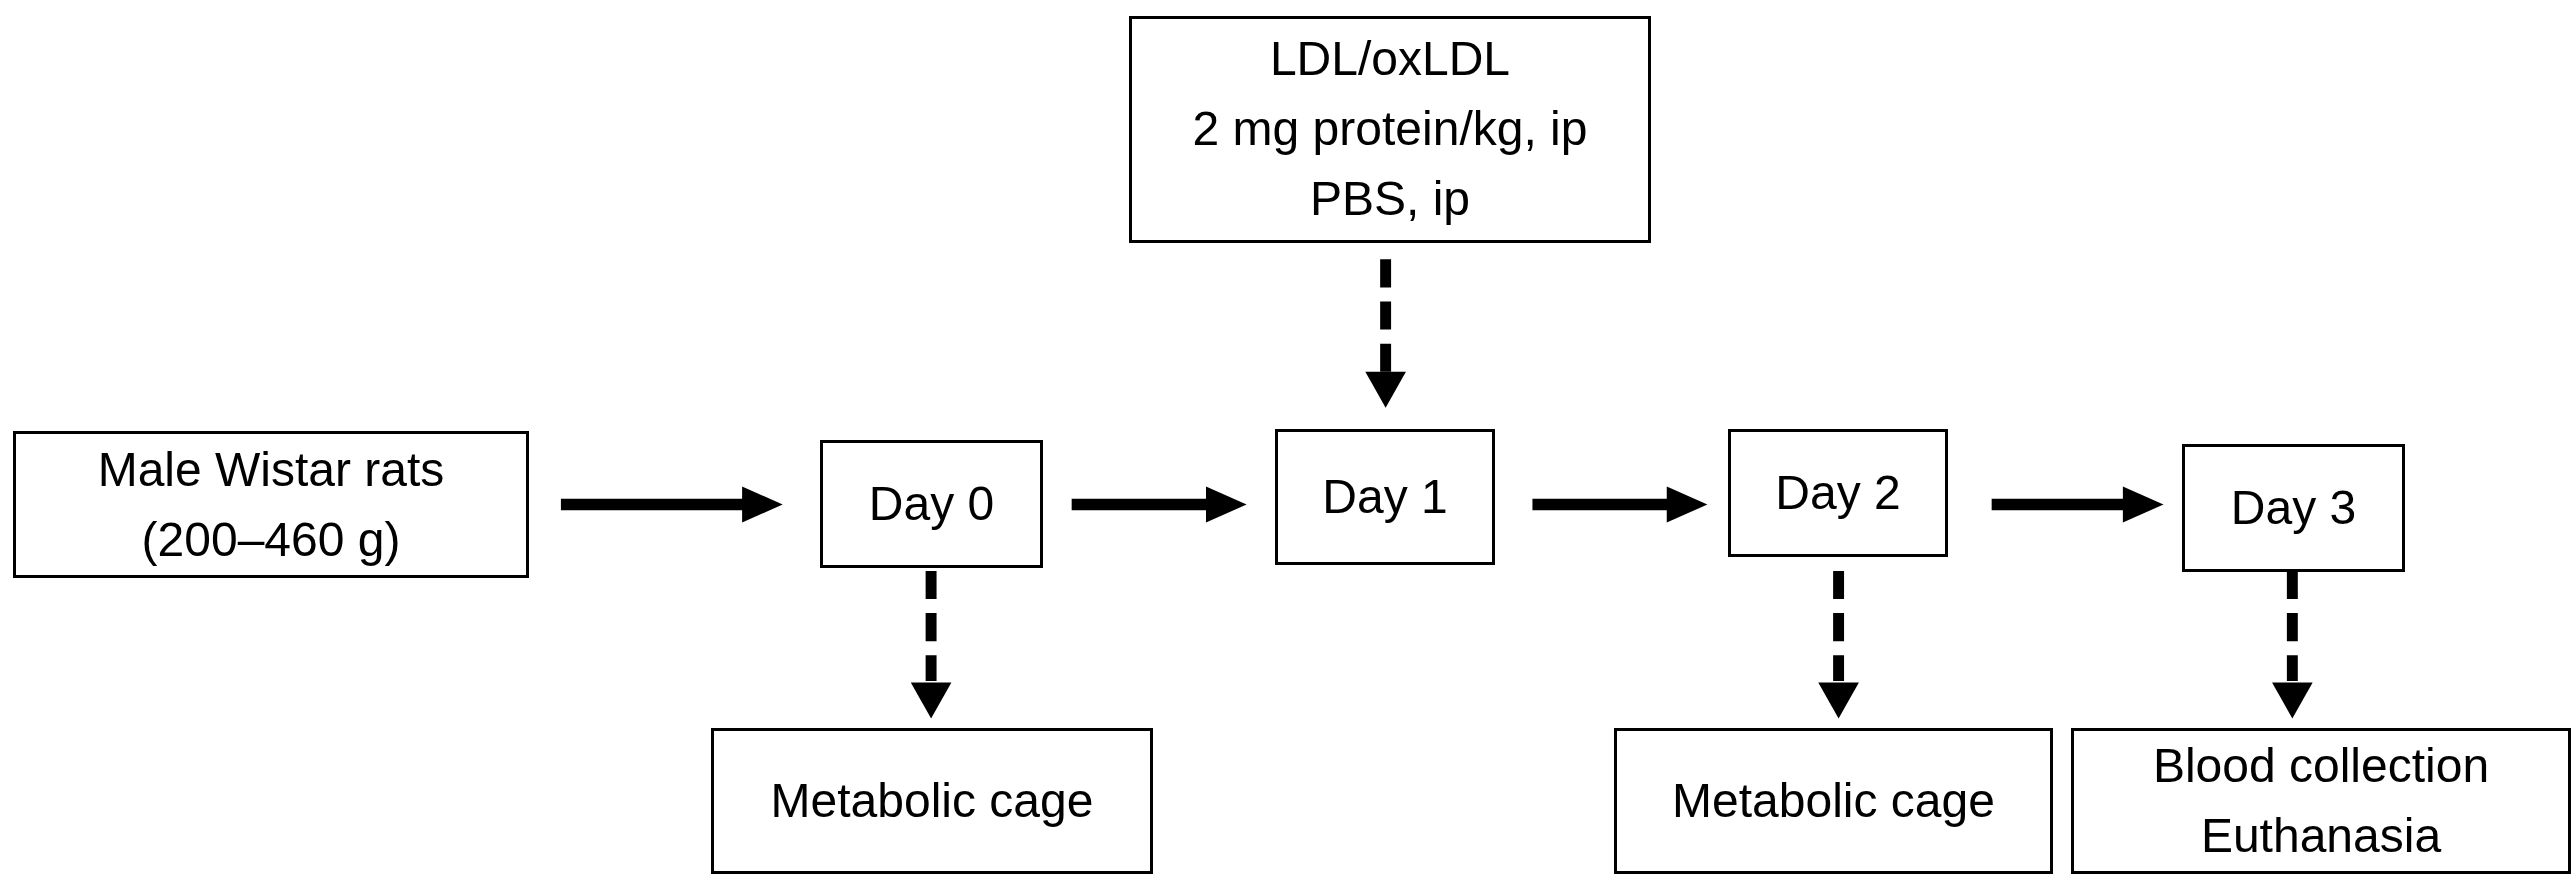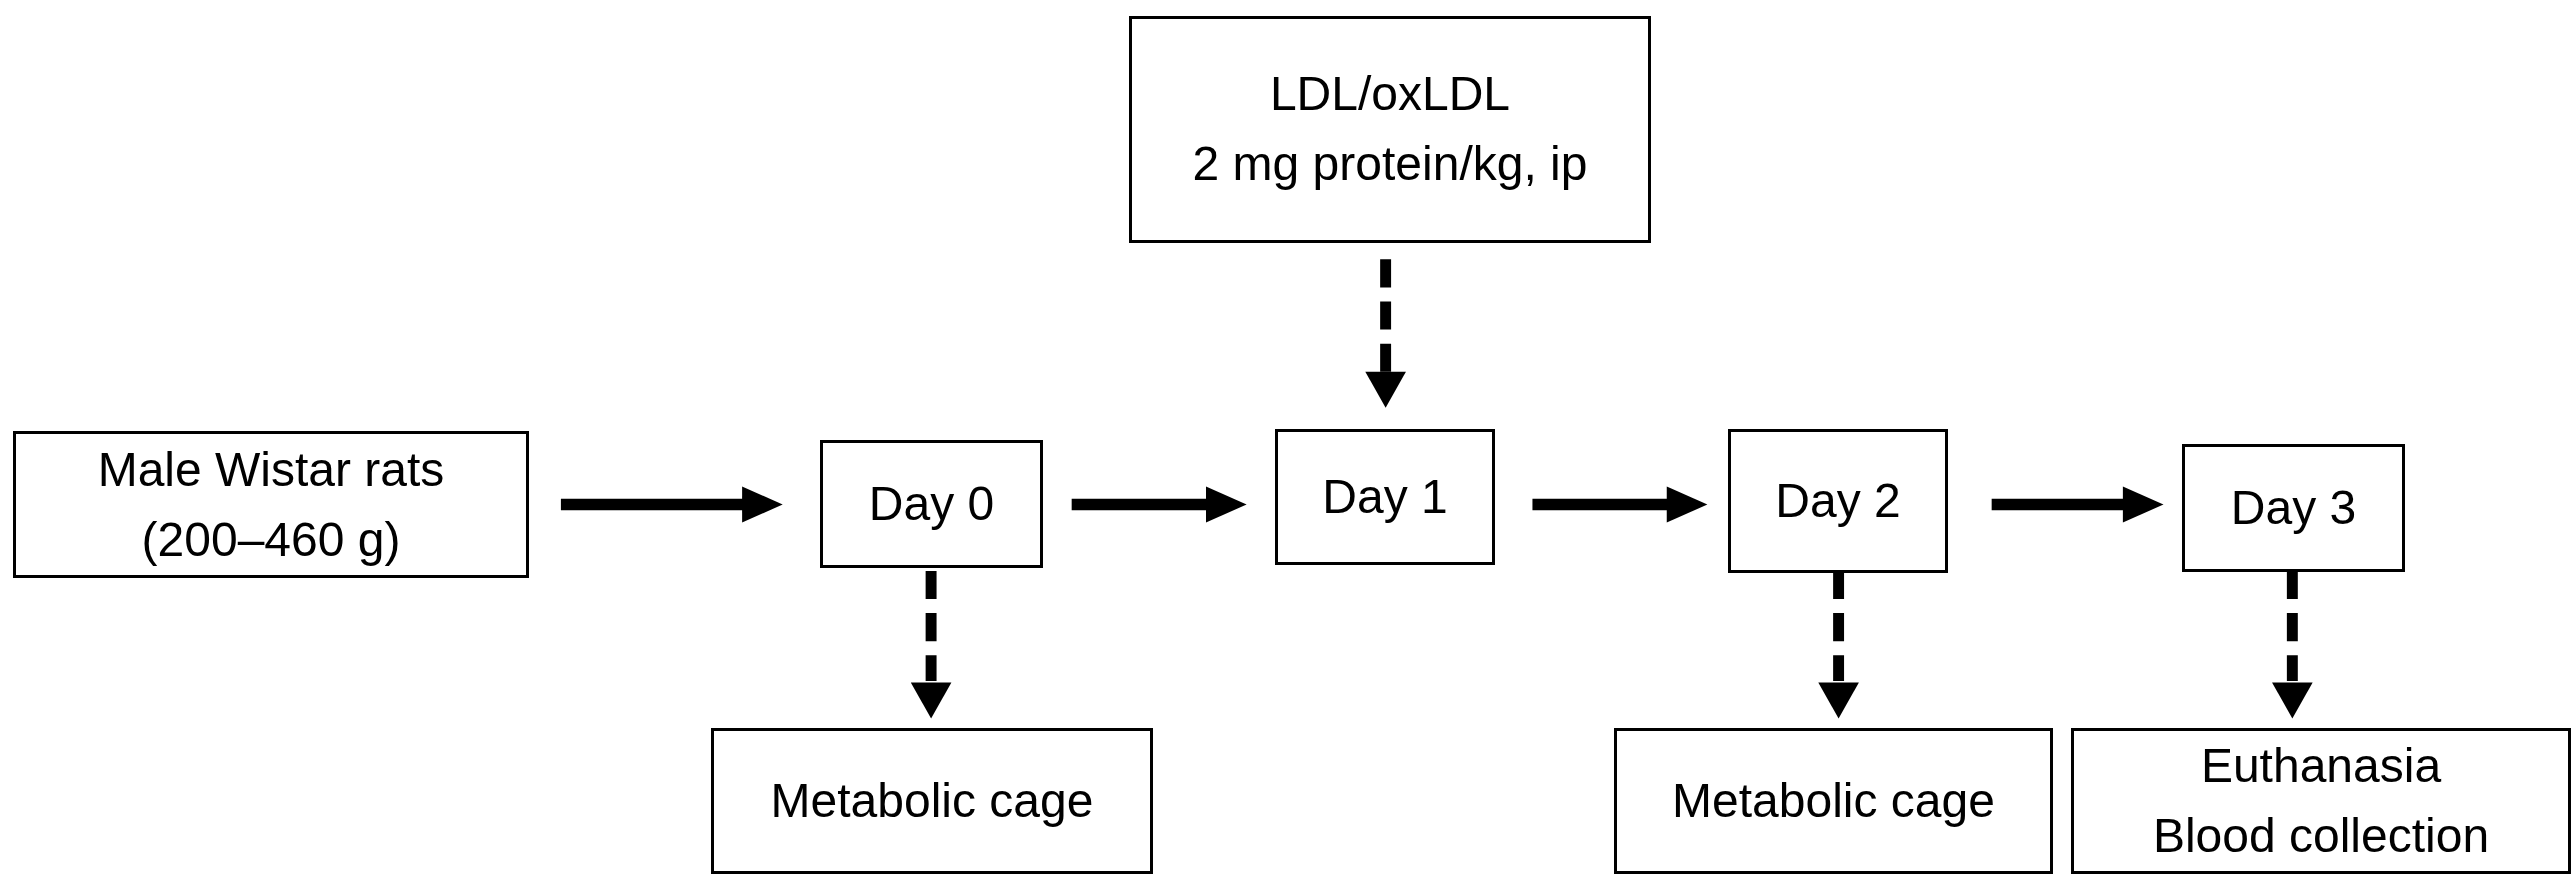--- a/index.html
+++ b/index.html
@@ -46,21 +46,21 @@
     justify-content: center;
     text-align: center;
     font-size: 48px;
     line-height: 70px;
     white-space: nowrap;
   }
   .box--ldl   { left: 1129px; top: 15.6px;  width: 522px; height: 227px; }
   .box--rats  { left: 13px;   top: 431px; width: 516px; height: 147px; }
   .box--day0  { left: 820px; top: 440px; width: 223px; height: 128px; }
   .box--day1  { left: 1275px; top: 429px; width: 220px; height: 136px; }
-  .box--day2  { left: 1728px; top: 429px; width: 220px; height: 144px; }
+  .box--day2  { left: 1728px; top: 429px; width: 220px; height: 128px; }
   .box--day3  { left: 2182px; top: 444px; width: 223px; height: 128px; }
   .box--cage1 { left: 711px;  top: 728px; width: 442px; height: 146px; }
   .box--cage2 { left: 1614px; top: 728px; width: 439px; height: 146px; }
   .box--blood { left: 2071px; top: 728px; width: 500px; height: 146px; }
 </style>
 </head>
 <body>
 
 <div class="canvas">
 
@@ -97,20 +97,21 @@
     </g>
     <g>
       <line class="dashed" x1="2935" y1="731" x2="2935" y2="872"></line>
       <polygon points="2935,920 2909,874 2961,874"></polygon>
     </g>
   </svg>
 
   <div class="box box--ldl">
     <span>LDL/oxLDL</span>
     <span>2 mg protein/kg, ip</span>
+    <span>PBS, ip</span>
   </div>
 
   <div class="box box--rats">
     <span>Male Wistar rats</span>
     <span>(200–460 g)</span>
   </div>
 
   <div class="box box--day0">
     <span>Day 0</span>
   </div>
@@ -129,18 +130,18 @@
 
   <div class="box box--cage1">
     <span>Metabolic cage</span>
   </div>
 
   <div class="box box--cage2">
     <span>Metabolic cage</span>
   </div>
 
   <div class="box box--blood">
+    <span>Blood collection</span>
     <span>Euthanasia</span>
-    <span>Blood collection</span>
   </div>
 
 </div>
 
 
 </body></html>

